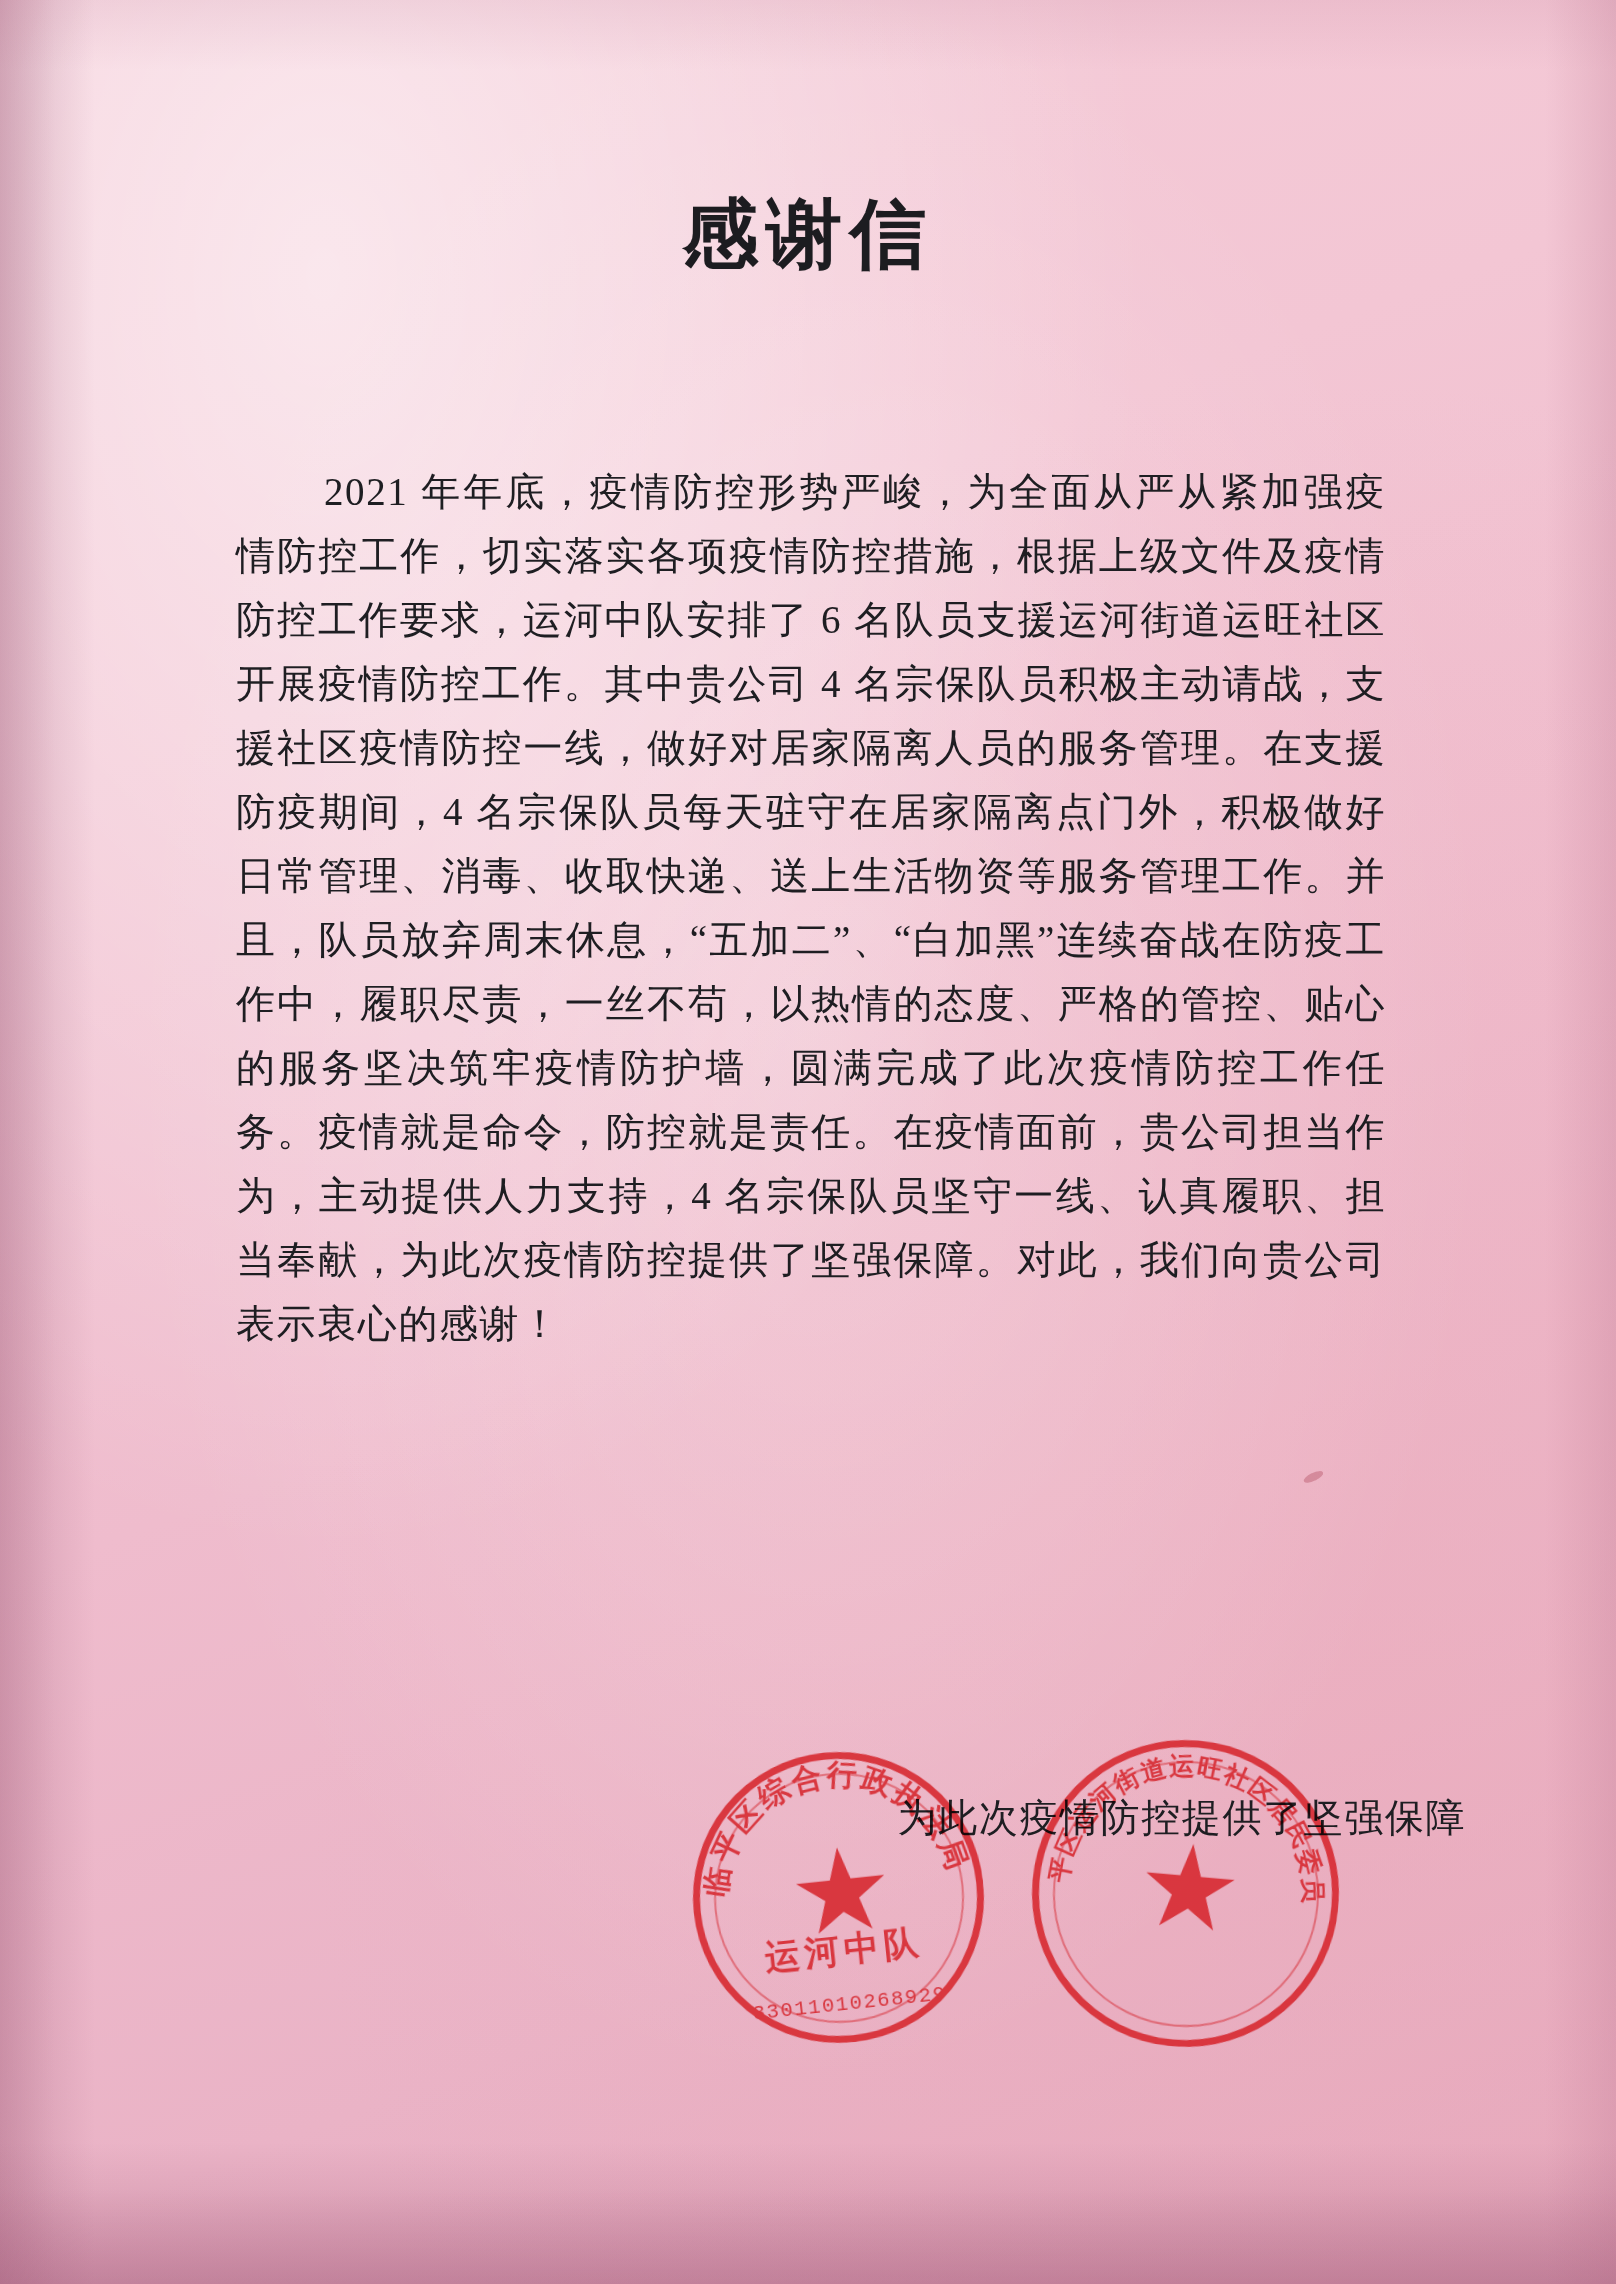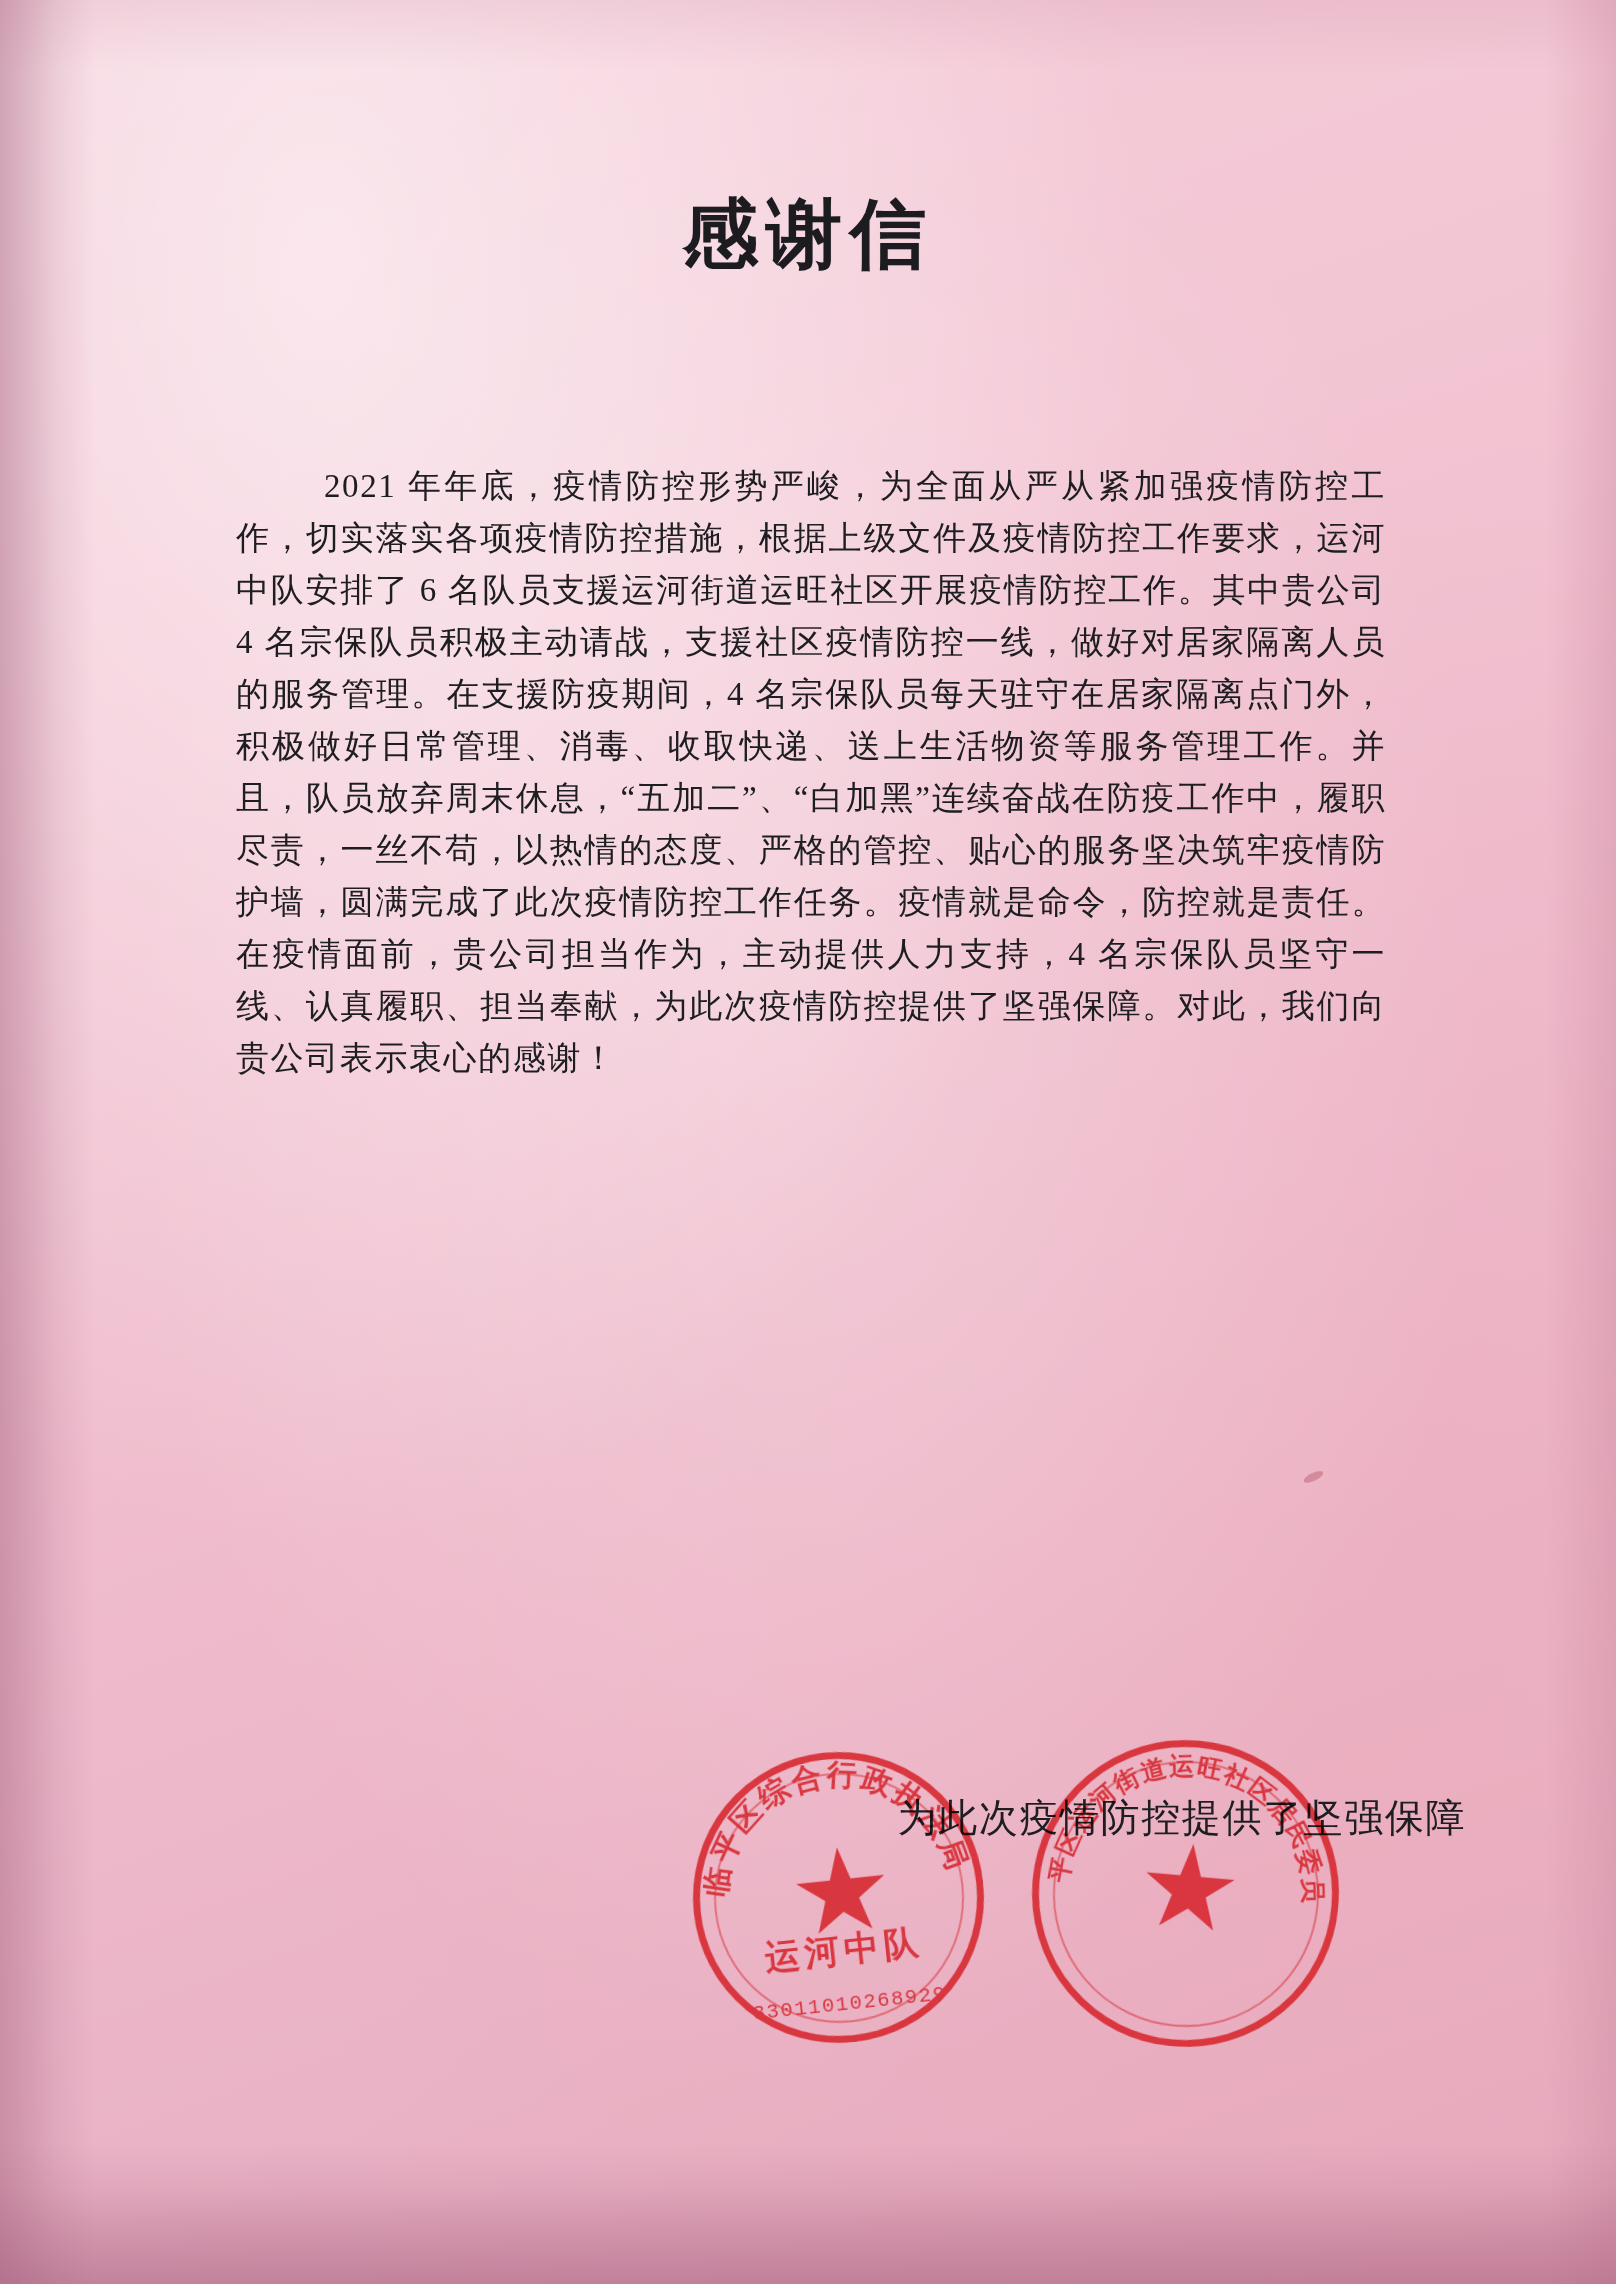--- a/index.html
+++ b/index.html
@@ -70,22 +70,22 @@
     font-size: 43px;
     letter-spacing: 2.4px;
     color: #1e1e22;
   }
 
   .body-text {
     position: absolute;
     top: 445px;
     left: 236px;
     width: 1150px;
-    font-size: 33px;
-    line-height: 52px;
+    font-size: 39px;
+    line-height: 64px;
     letter-spacing: 1.6px;
     color: #1e1e22;
     text-align: justify;
     text-justify: inter-character;
     text-indent: 88px;
   }
 
   
   .signature {
     position: absolute;

